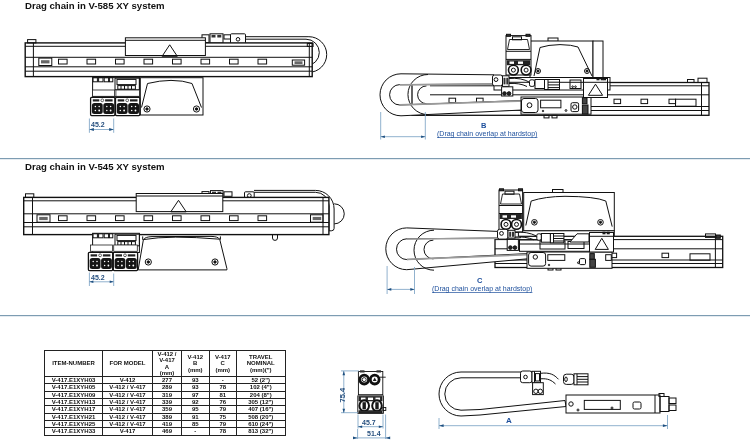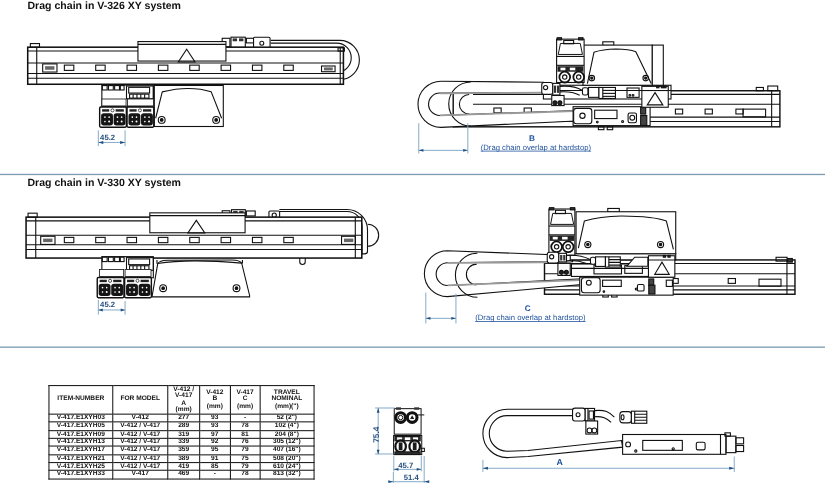--- a/index.html
+++ b/index.html
@@ -7,22 +7,22 @@
 .title{position:absolute;font-weight:bold;font-size:9.6px;color:#111;white-space:nowrap;}
 #svgmain{position:absolute;left:0;top:0;}
 table.spec{border-collapse:collapse;position:absolute;left:44px;top:350px;table-layout:fixed;}
 table.spec td,table.spec th{border:1px solid #222;padding:0;text-align:center;vertical-align:middle;color:#111;
 font-family:"Liberation Sans",sans-serif;font-weight:bold;font-size:6px;line-height:6.3px;overflow:hidden;}
 table.spec th{height:24px;}
 table.spec td{height:6.25px;}
 </style>
 </head>
 <body>
-<div class="title" style="left:25px;top:-0.5px;">Drag chain in V-326 XY system</div>
-<div class="title" style="left:25px;top:160.5px;">Drag chain in V-330 XY system</div>
+<div class="title" style="left:25px;top:-0.5px;">Drag chain in V-585 XY system</div>
+<div class="title" style="left:25px;top:160.5px;">Drag chain in V-545 XY system</div>
 
 <svg id="svgmain" width="750" height="447" viewBox="0 0 750 447" xmlns="http://www.w3.org/2000/svg">
 <defs>
 <g id="conn4">
 <rect x="4" y="0" width="22" height="6.3" fill="#fff" stroke="#222" stroke-width="0.8"></rect>
 <rect x="27.3" y="0" width="23.6" height="6.3" fill="#fff" stroke="#222" stroke-width="0.8"></rect>
 <rect x="2" y="7.3" width="24.3" height="18.3" rx="1" fill="#fff" stroke="#111" stroke-width="1.3"></rect>
 <rect x="26.9" y="7.3" width="24.3" height="18.3" rx="1" fill="#fff" stroke="#111" stroke-width="1.3"></rect>
 <rect x="4.2" y="9.3" width="6.5" height="2.2" fill="#222"></rect>
 <circle cx="13.7" cy="10.3" r="1.4" fill="none" stroke="#222" stroke-width="0.7"></circle>

